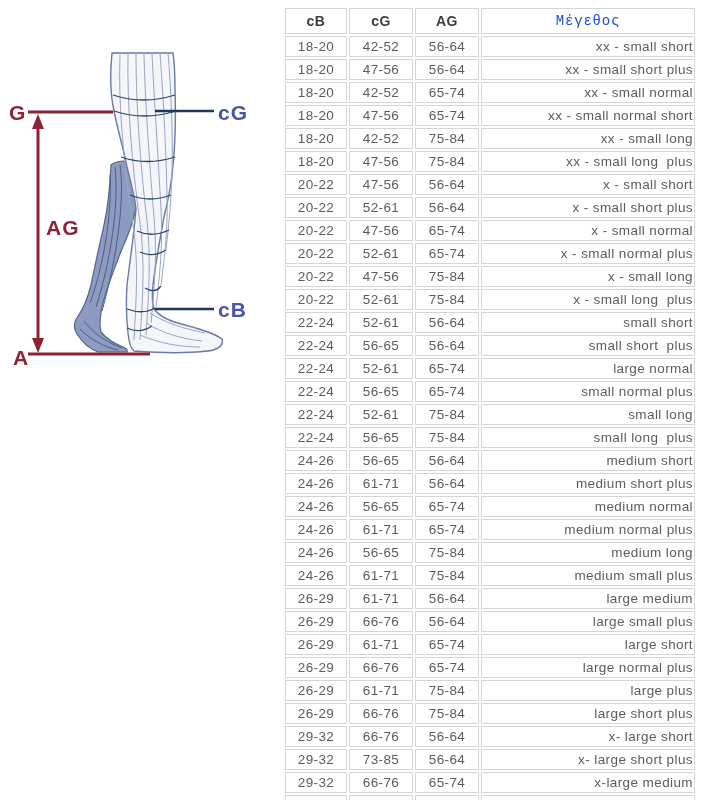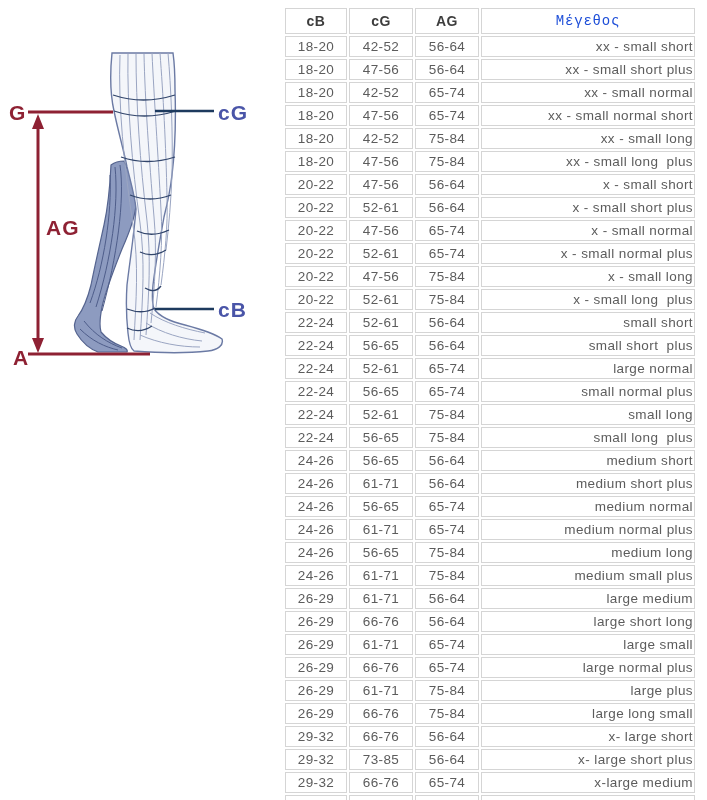--- a/index.html
+++ b/index.html
@@ -274,45 +274,45 @@
         <tr>
           <td>26-29</td>
           <td>61-71</td>
           <td>56-64</td>
           <td class="size">large medium</td>
         </tr>
         <tr>
           <td>26-29</td>
           <td>66-76</td>
           <td>56-64</td>
-          <td class="size">large short long</td>
-        </tr>
-        <tr>
-          <td>26-29</td>
-          <td>61-71</td>
-          <td>65-74</td>
-          <td class="size">large small</td>
+          <td class="size">large small plus</td>
+        </tr>
+        <tr>
+          <td>26-29</td>
+          <td>61-71</td>
+          <td>65-74</td>
+          <td class="size">large short</td>
         </tr>
         <tr>
           <td>26-29</td>
           <td>66-76</td>
           <td>65-74</td>
           <td class="size">large normal plus</td>
         </tr>
         <tr>
           <td>26-29</td>
           <td>61-71</td>
           <td>75-84</td>
           <td class="size">large plus</td>
         </tr>
         <tr>
           <td>26-29</td>
           <td>66-76</td>
           <td>75-84</td>
-          <td class="size">large long small</td>
+          <td class="size">large short plus</td>
         </tr>
         <tr>
           <td>29-32</td>
           <td>66-76</td>
           <td>56-64</td>
           <td class="size">x- large short</td>
         </tr>
         <tr>
           <td>29-32</td>
           <td>73-85</td>

